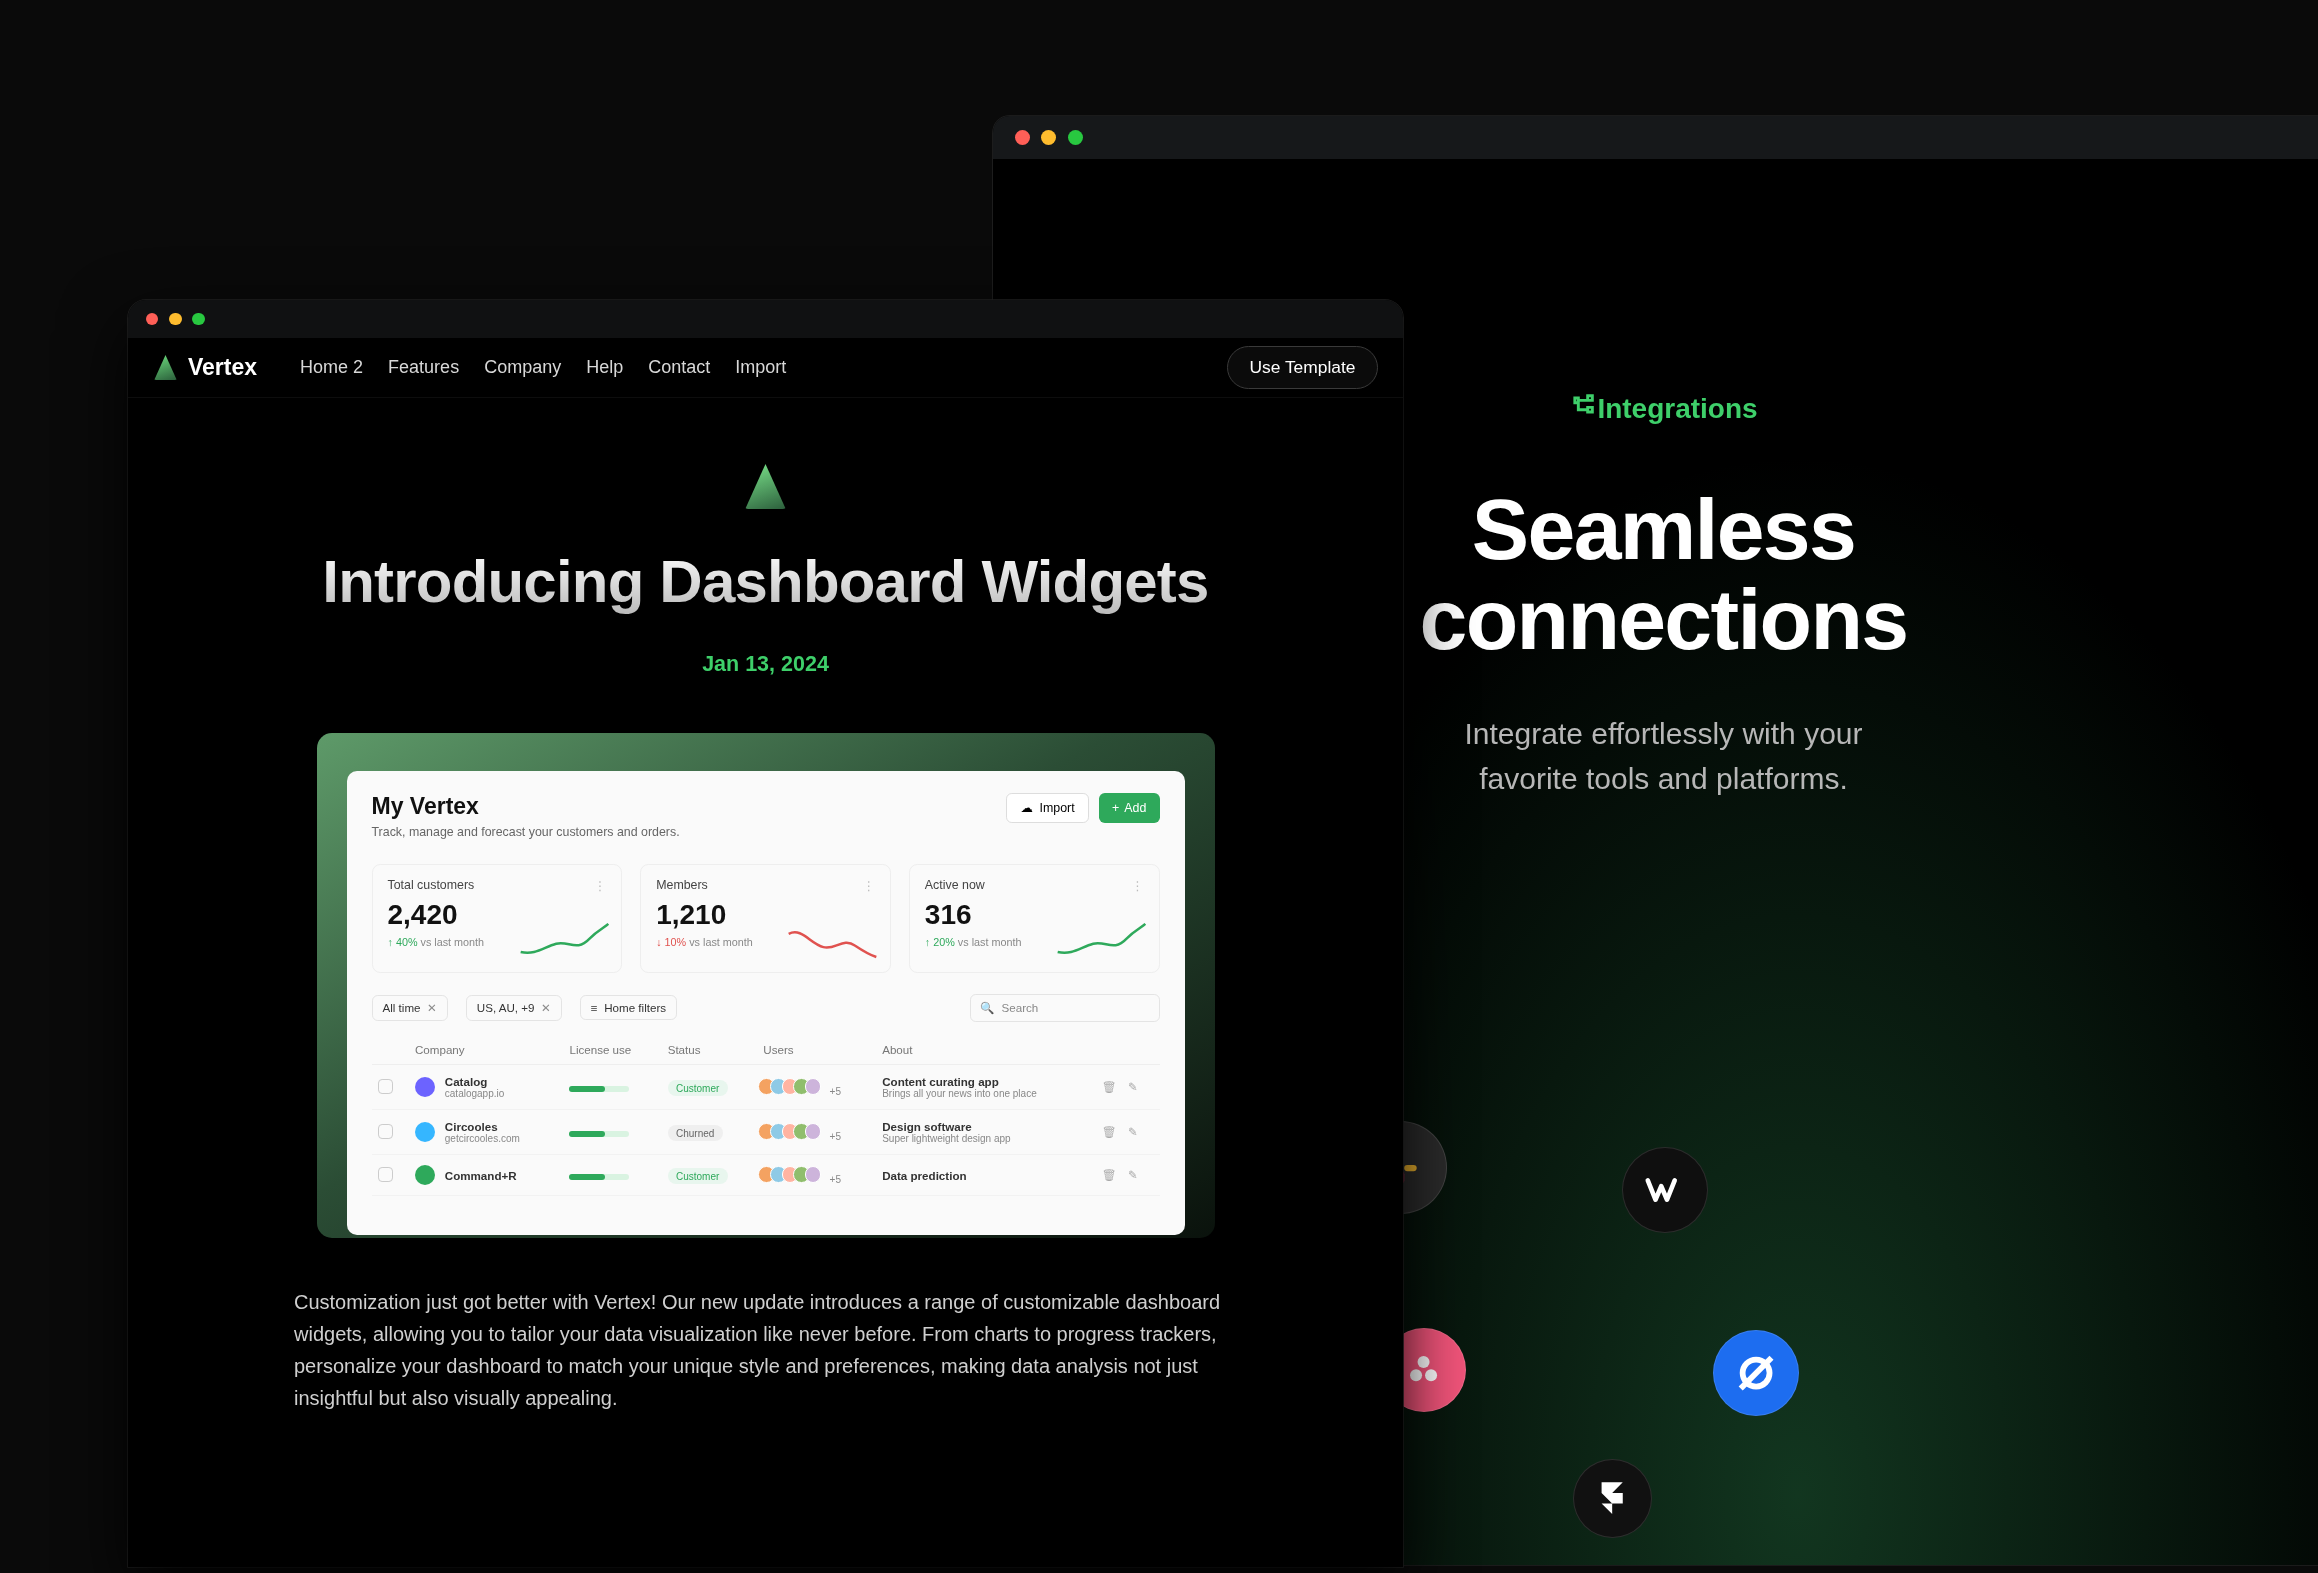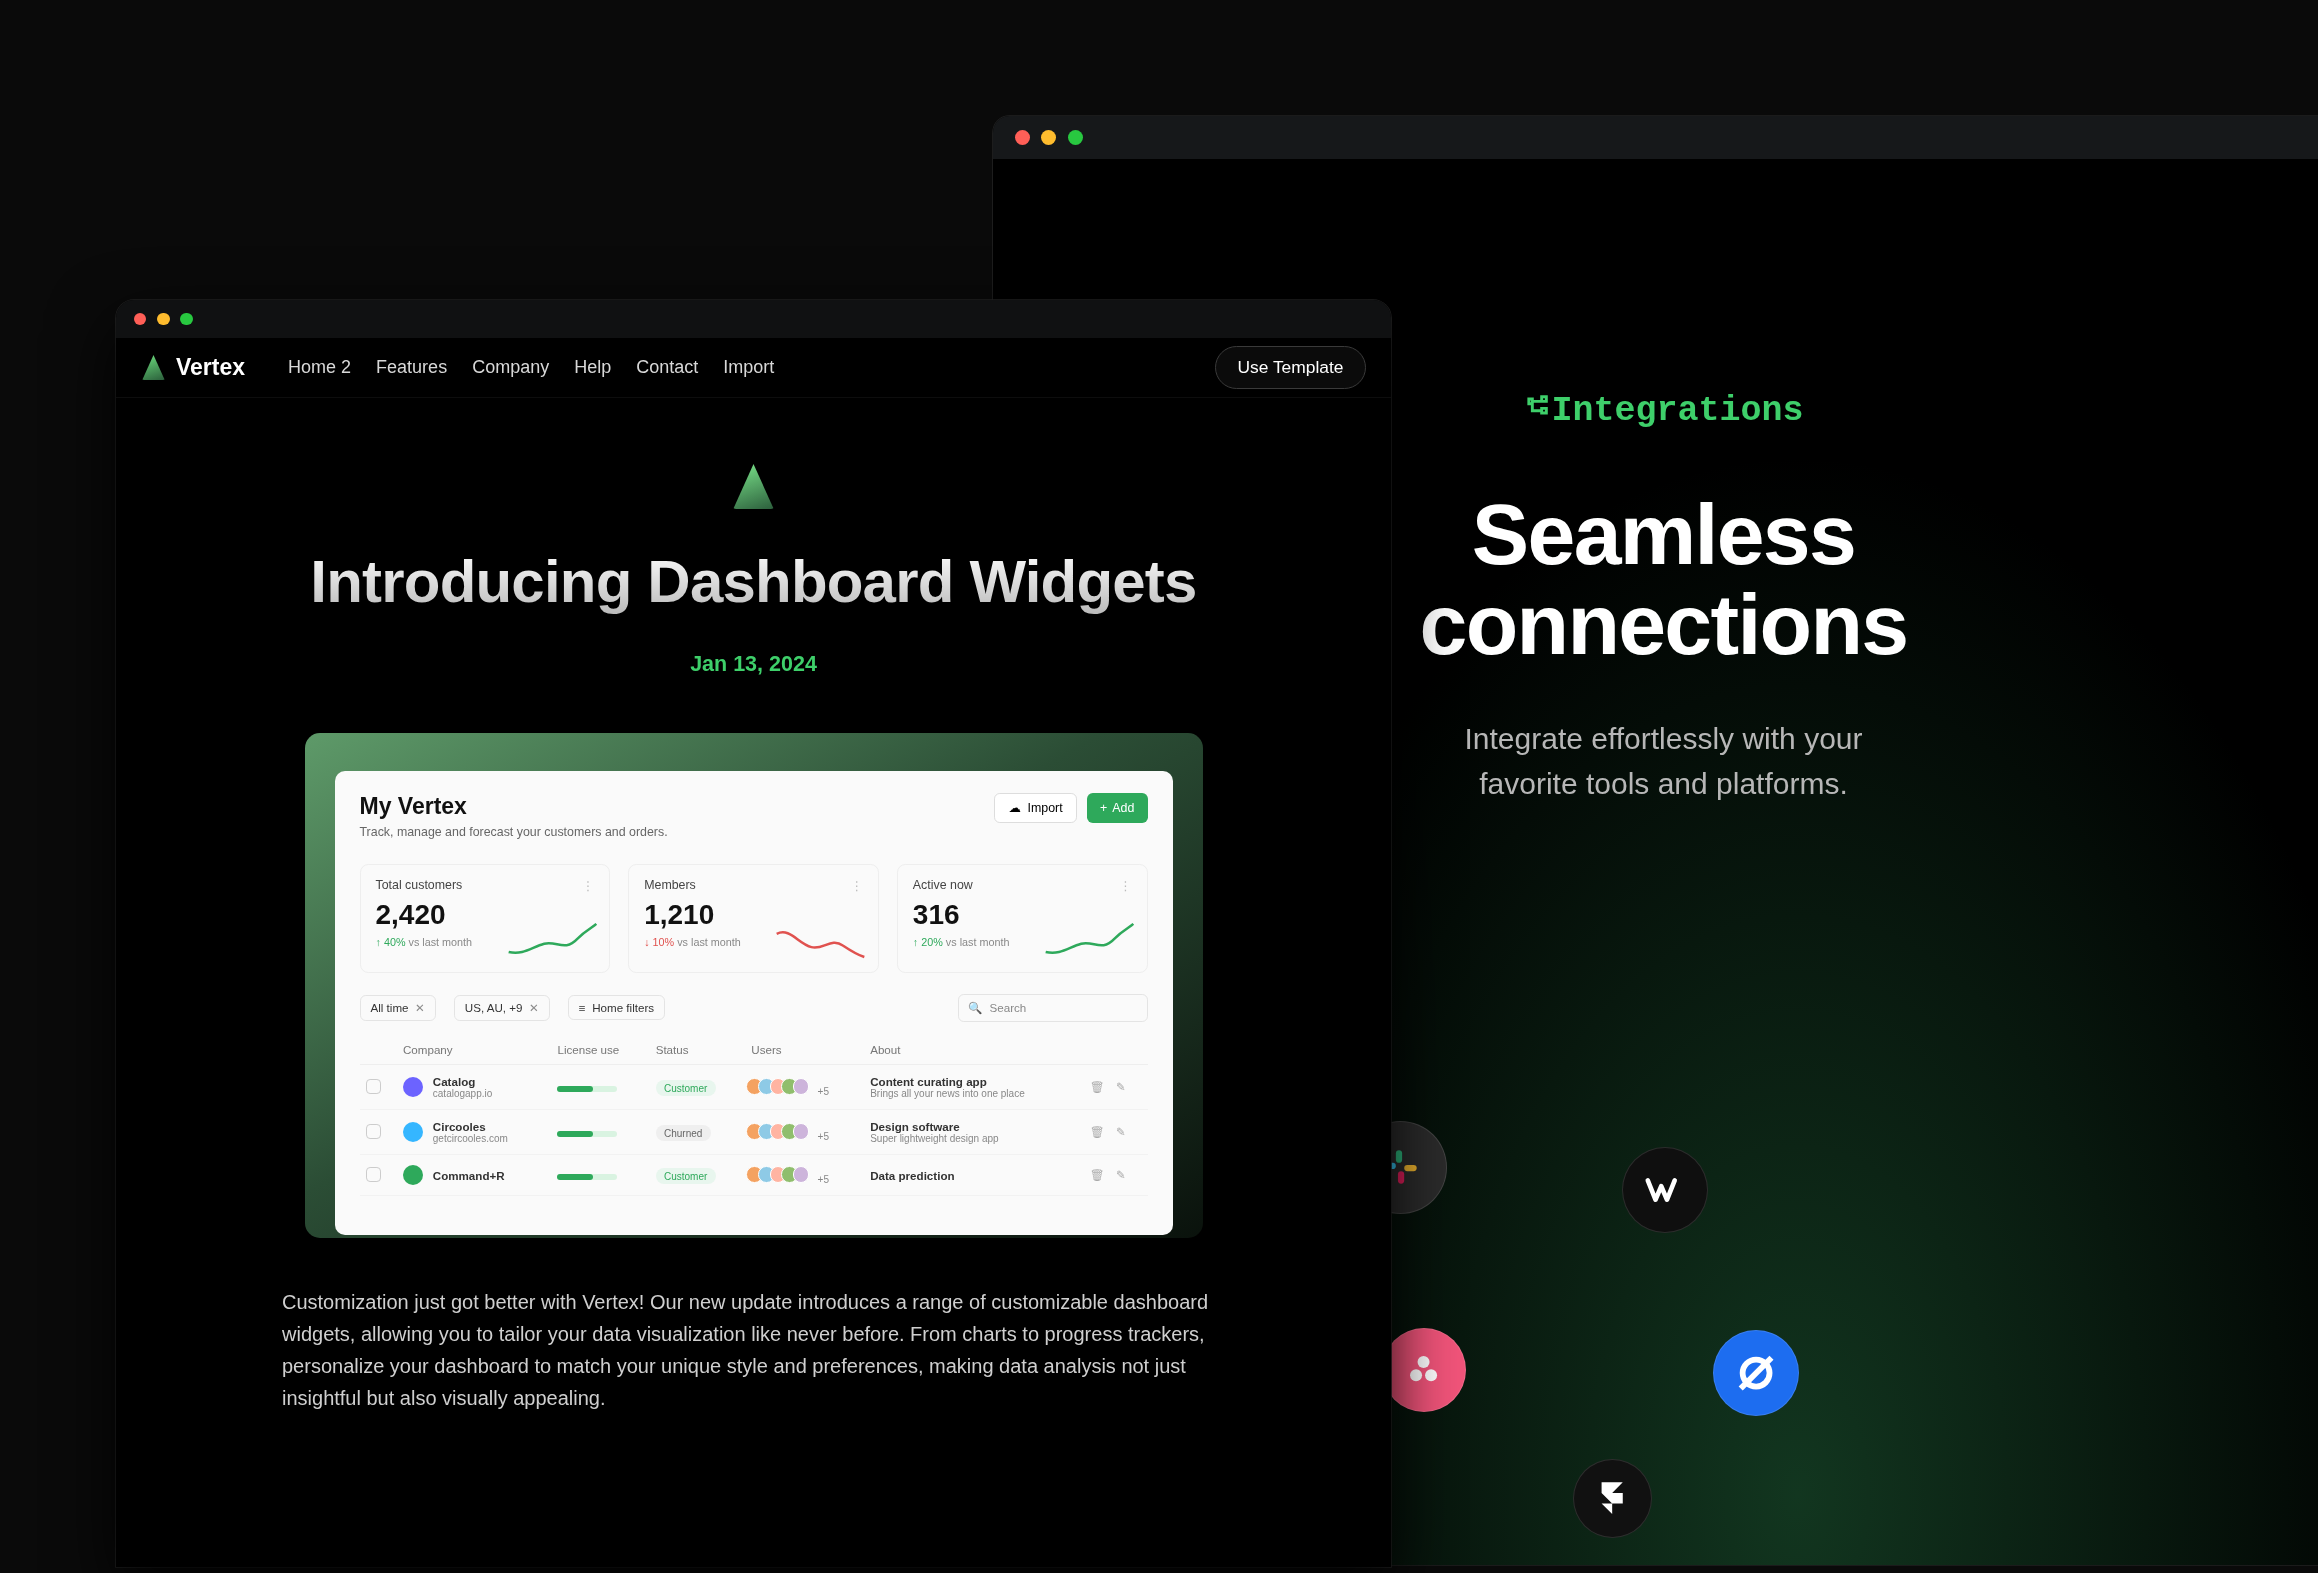--- a/index.html
+++ b/index.html
@@ -43,24 +43,23 @@
     text-align: center;
     position: relative;
     height: calc(100% - 43px);
     background: radial-gradient(ellipse at 60% 95%, rgba(40,120,70,.45), transparent 55%), #000;
   }
   .eyebrow {
     display: inline-flex;
     align-items: center;
     gap: 0;
     color: #3ecf6a;
-    font-size: 35px;
+    font-size: 28px;
     font-weight: 600;
     margin-bottom: 58px;
-    font-family: Liberation Mono, monospace;
   }
   .eyebrow svg { width: 28px; height: 28px; fill: none; stroke: #3ecf6a; stroke-width: 2.5; }
   .right-h1 {
     font-size: 86px;
     line-height: 1.05;
     font-weight: 700;
     letter-spacing: -1.7px;
     margin-bottom: 46px;
   }
   .right-sub {
@@ -82,21 +81,21 @@
     border-radius: 50%;
     display: flex;
     align-items: center;
     justify-content: center;
   }
   .bubble svg { width: 55%; height: 55%; }
 
   
   .window-left {
     position: absolute;
-    left: 116px;
+    left: 128px;
     top: 300px;
     width: 1275px;
     height: 1267px;
     background: #000;
     border-radius: 18px 18px 0 0;
     overflow: hidden;
     box-shadow: 0 25px 66px rgba(0,0,0,.9), 0 0 0 0.8px #262626;
   }
   .left-titlebar {
     height: 38px;

